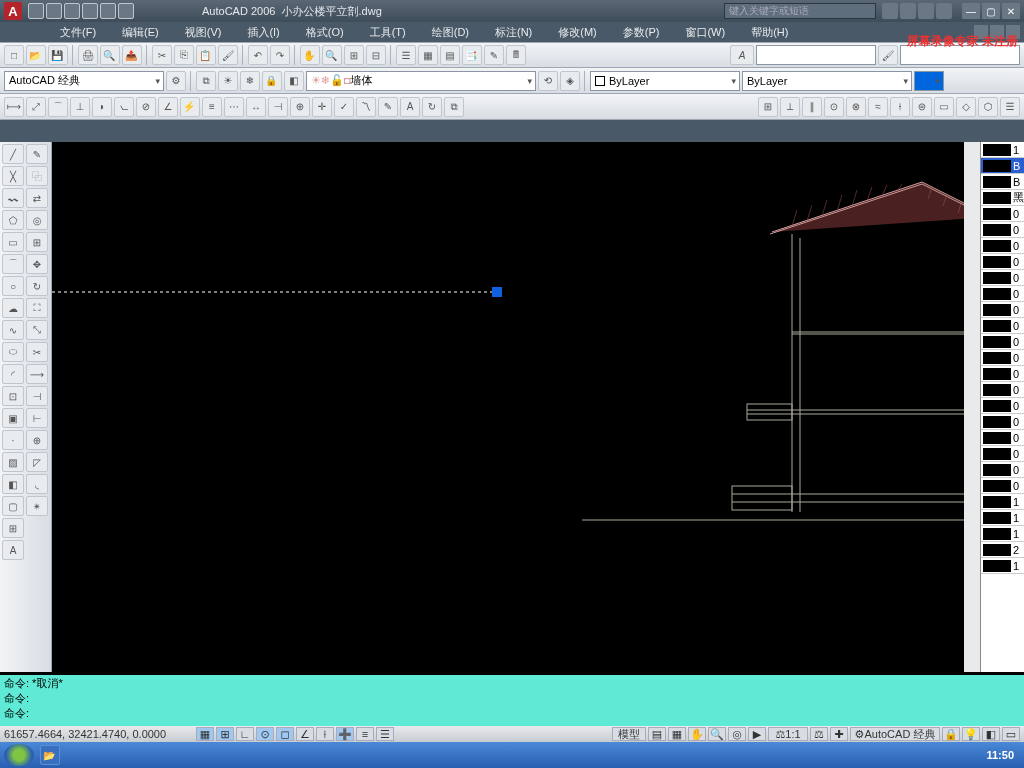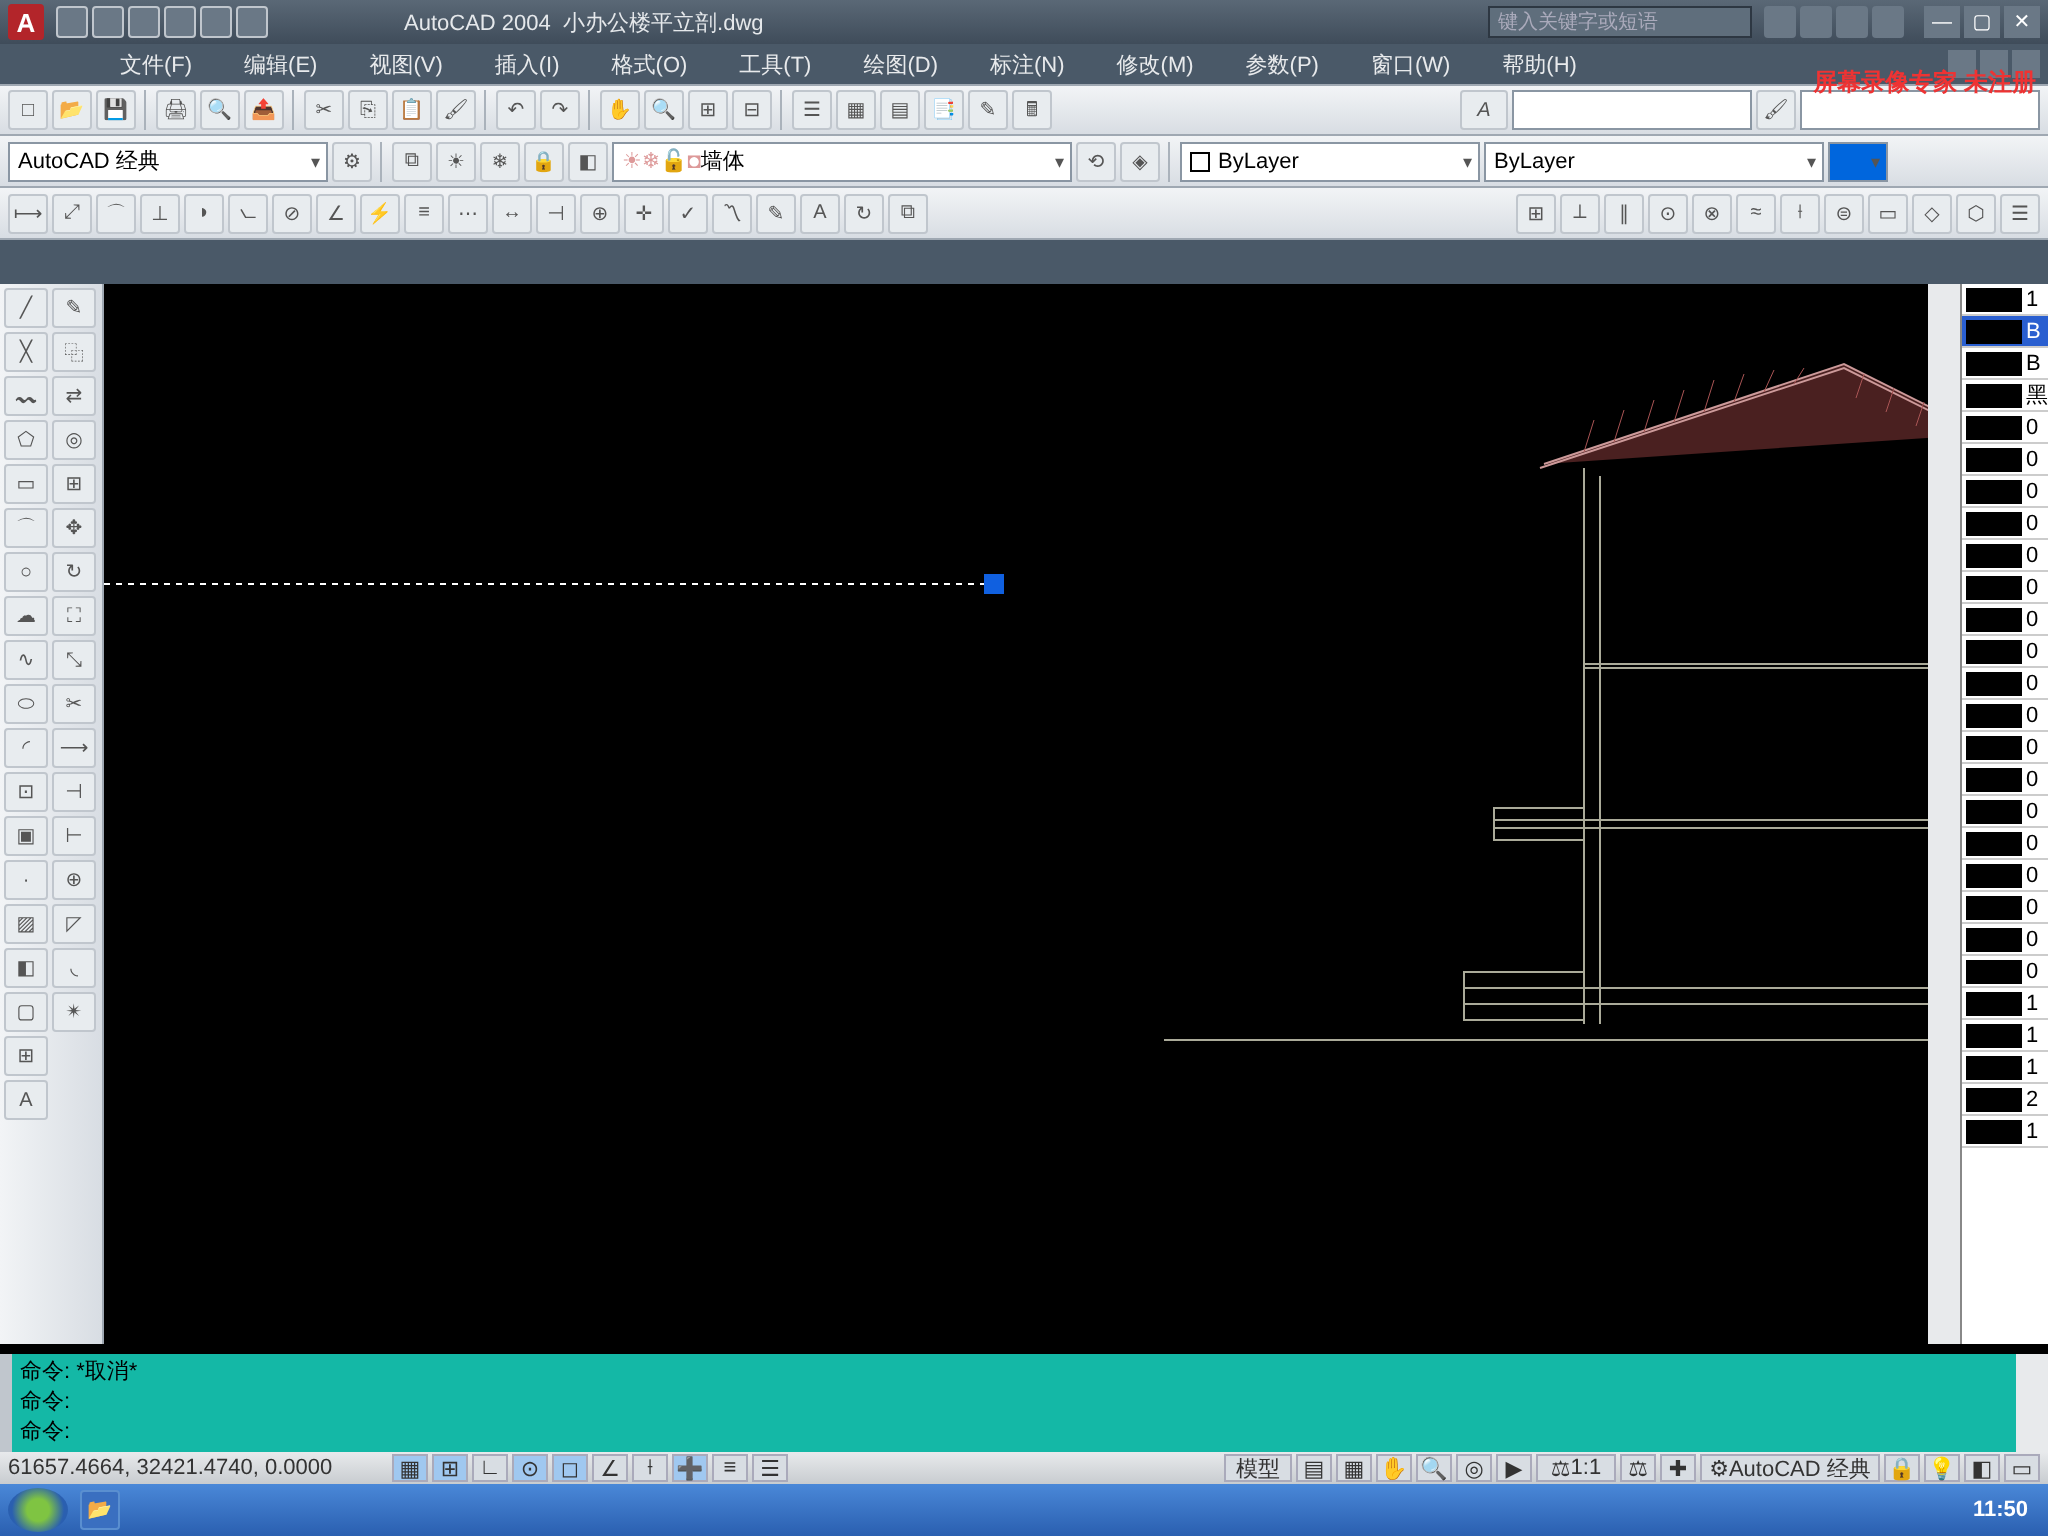--- a/index.html
+++ b/index.html
@@ -2,21 +2,21 @@
 <html><head>
 <meta charset="utf-8">
 <style>
 * { margin:0; padding:0; box-sizing:border-box; font-family:"Microsoft YaHei",SimSun,sans-serif; font-size:11px; }
 body { width:1024px; height:768px; background:#4a5968; overflow:hidden; position:relative; }
 .titlebar { height:22px; background:linear-gradient(#5a6876,#3f4c5a); display:flex; align-items:center; color:#fff; padding:0 4px; }
 .titlebar .logo { width:18px; height:18px; background:#b3252a; border-radius:2px; margin-right:6px; display:flex; align-items:center; justify-content:center; color:#fff; font-weight:bold; font-size:13px; }
 .titlebar .qat { display:flex; gap:2px; margin-right:8px; }
 .titlebar .qat span { width:16px; height:16px; background:#6a7886; border-radius:2px; }
 .titlebar .title { flex:0 0 auto; margin-left:60px; color:#e5e8eb; }
-.titlebar .search { margin-left:auto; height:16px; width:132px; background:#5f6e7c; border:1px solid #2d3742; color:#aab; padding:0 4px; font-size:10px; display:flex; align-items:center; }
+.titlebar .search { margin-left:auto; height:16px; width:152px; background:#5f6e7c; border:1px solid #2d3742; color:#aab; padding:0 4px; font-size:10px; display:flex; align-items:center; }
 .titlebar .tools { display:flex; gap:2px; margin-left:6px; }
 .titlebar .tools span { width:16px; height:16px; background:#6a7886; border-radius:2px; }
 .titlebar .winbtns { display:flex; gap:2px; margin-left:10px; }
 .titlebar .winbtns span { width:18px; height:16px; background:#6a7886; color:#fff; display:flex; align-items:center; justify-content:center; font-size:10px; }
 .watermark { position:absolute; right:6px; top:33px; color:#e33; font-size:12px; font-weight:bold; z-index:50; }
 .menubar { height:20px; background:#4a5968; display:flex; align-items:center; padding:0 48px 0 48px; gap:2px; position:relative; }
 .menubar span { color:#e8eaec; padding:2px 12px; cursor:default; }
 .menubar .mdi { position:absolute; right:4px; display:flex; gap:2px; }
 .menubar .mdi i { width:14px; height:14px; background:#6a7886; display:inline-block; }
 .toolbar { height:26px; background:linear-gradient(#f2f4f6,#d8dde3); border-top:1px solid #9fa8b2; border-bottom:1px solid #9fa8b2; display:flex; align-items:center; padding:0 4px; gap:2px; }
@@ -34,21 +34,21 @@
 .canvas .scroll-h { position:absolute; bottom:0; left:0; right:0; height:16px; background:#e8eaec; display:flex; align-items:center; }
 .canvas .scroll-h .tabs { display:flex; height:16px; }
 .canvas .scroll-h .tab { padding:0 8px; background:#c8ccd0; border:1px solid #9aa; height:15px; display:flex; align-items:center; font-size:10px; }
 .canvas .scroll-h .tab.active { background:#fff; }
 .canvas .scroll-h .thumb { margin-left:20px; flex:1; height:14px; background:linear-gradient(#fff,#ccc); border:1px solid #999; }
 .canvas .scroll-v { position:absolute; top:0; right:0; bottom:16px; width:16px; background:#e8eaec; }
 .rightdd { width:44px; background:#fff; border-left:1px solid #888; overflow:hidden; }
 .rightdd .item { height:16px; border-bottom:1px solid #ccc; display:flex; align-items:center; font-size:9px; }
 .rightdd .sw { width:28px; height:12px; background:#000; margin:0 2px; }
 .rightdd .item.sel { background:#2a5fd0; color:#fff; }
-.cmdarea { position:absolute; left:0; right:0; bottom:42px; height:54px; background:#14b8a6; border-top:5px solid #000000; display:flex; }
+.cmdarea { position:absolute; left:0; right:0; bottom:42px; height:54px; background:#5eead4; border-top:3px solid #000000; display:flex;flex-direction:column; }
 .cmdarea .grip { width:6px; background:#c0c6cd; }
 .cmdarea .lines { flex:1; padding:1px 4px; font-family:SimSun,monospace; font-size:12px; color:#000; }
 .cmdarea .scroll { width:16px; background:#e8eaec; }
 .statusbar { position:absolute; bottom:26px; left:0; right:0; height:16px; background:linear-gradient(#e8eaec,#c8ccd0); display:flex; align-items:center; padding:0 4px; gap:2px; font-size:10px; color:#333; }
 .statusbar .coord { width:190px; }
 .statusbar .sbtn { width:18px; height:14px; background:#d8dde3; border:1px solid #aab; display:flex; align-items:center; justify-content:center; }
 .statusbar .sbtn.on { background:#a0c8f0; }
 .statusbar .spacer { flex:1; }
 .taskbar { position:absolute; bottom:0; left:0; right:0; height:26px; background:linear-gradient(#4a88d8,#2a5fb0); display:flex; align-items:center; padding:0 4px; color:#fff; }
 .taskbar .start { width:30px; height:22px; background:radial-gradient(circle,#7fc442 30%,#2a5fb0 70%); border-radius:50%; margin-right:6px; }
@@ -64,21 +64,21 @@
   <div class="logo">A</div>
   <div class="qat">
     <span class="tbtn"></span>
     <span class="tbtn"></span>
     <span class="tbtn"></span>
     <span class="tbtn"></span>
     <span class="tbtn"></span>
     <span class="tbtn"></span>
   </div>
   <div class="title">
-    <span>AutoCAD 2004</span>&nbsp;&nbsp;<span>小办公楼平立剖.dwg</span>
+    <span>AutoCAD 2006</span>&nbsp;&nbsp;<span>小办公楼平立剖.dwg</span>
   </div>
   <div class="search">键入关键字或短语</div>
   <div class="tools">
     <span></span>
     <span></span>
     <span></span>
     <span></span>
   </div>
   <div class="winbtns">
     <span>—</span>

